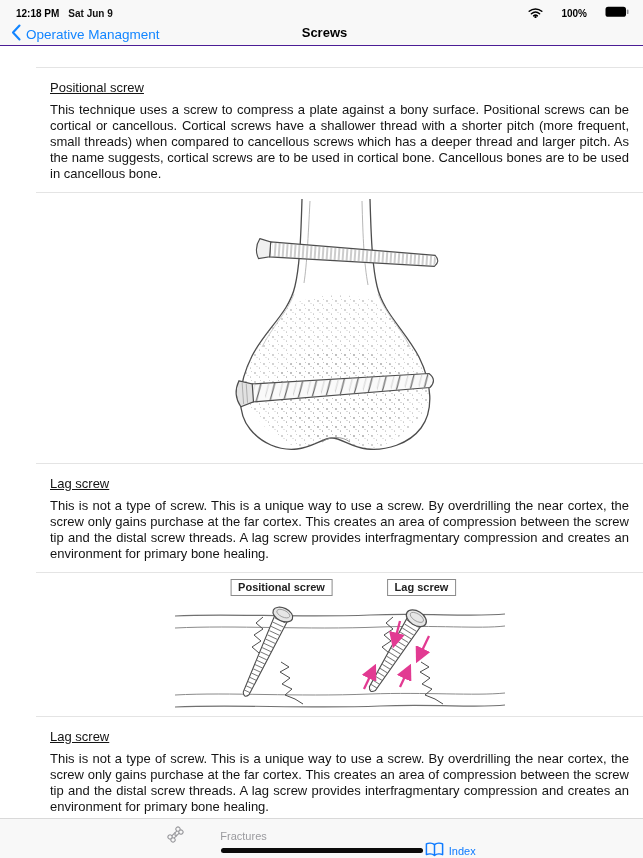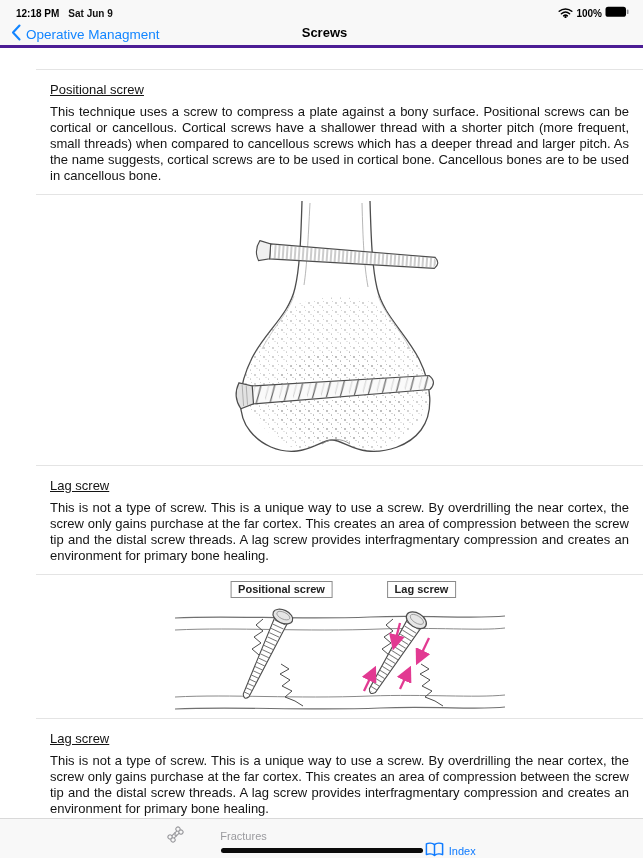--- a/index.html
+++ b/index.html
@@ -12,24 +12,24 @@
   
   .status-bar{
     height:24px;background:#f8f8f8;
     display:flex;justify-content:space-between;align-items:center;
     padding:2px 14px 0 16px;box-sizing:border-box;
     font-size:10px;color:#000;
   }
   .status-left{display:flex;align-items:center;gap:9px;}
   .status-time{font-weight:700;}
   .status-date{font-weight:600;color:#111;}
-  .status-right{display:flex;align-items:center;gap:3px;font-weight:600;}
+  .status-right{display:flex;align-items:center;gap:18px;font-weight:600;}
   
   .nav-bar{
-    height:21px;background:#f8f8f8;border-bottom:3px solid #4c1d95;
+    height:21px;background:#f8f8f8;border-bottom:1px solid #4c1d95;
     position:relative;
   }
   .nav-title{
     position:absolute;left:0;right:0;top:1px;text-align:center;
     font-size:13px;font-weight:700;color:#000;padding-left:6px;
   }
   .back-btn{
     position:absolute;left:11px;top:0;display:flex;align-items:center;gap:5px;
     background:none;border:none;padding:0;cursor:pointer;
     color:#1285ff;font-size:13.5px;font-family:inherit;

